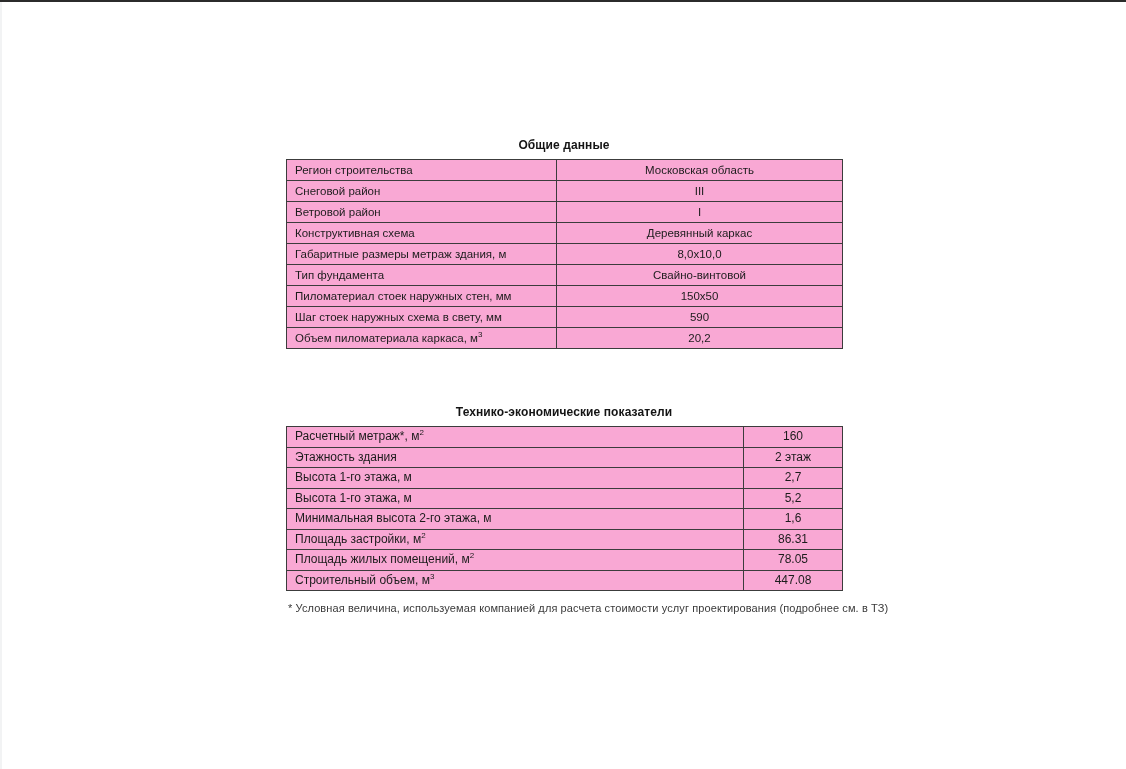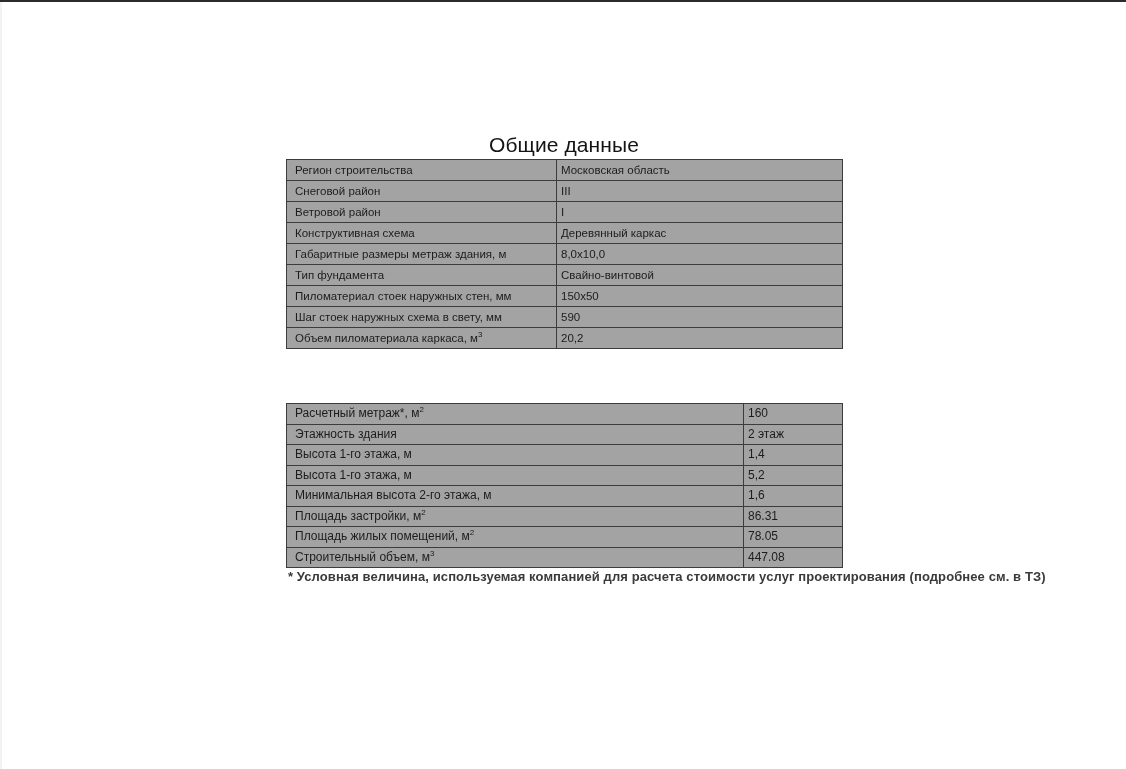--- a/index.html
+++ b/index.html
@@ -44,53 +44,54 @@
   
   .section {
     position: absolute;
     width: 556px;
     left: 286px;
   }
   #section-general { top: 136px; }
   #section-tep     { top: 403px; }
 
   .section-title {
-    font-size: 21px;
-    font-weight: normal;
+    font-size: 12px;
+    font-weight: bold;
     text-align: center;
     color: #141414;
     letter-spacing: 0.1px;
     line-height: 18px;
     margin: 0 0 5px 0;
     white-space: nowrap;
   }
 
   
   table.data-table {
     width: 556px;
     border-collapse: collapse;
     table-layout: fixed;
-    background: #a3a3a3;
+    background: #f9a8d4;
   }
   table.data-table td {
     border: 1px solid #3c3c3c;
     font-size: 11.5px;
     line-height: 13px;
     color: #1c1c1c;
     padding: 0;
     height: 20px;
     vertical-align: middle;
     white-space: nowrap;
     overflow: hidden;
   }
   table.data-table td.label {
     text-align: left;
     padding-left: 8px;
   }
   table.data-table td.value {
+    text-align: center;
     padding: 0 4px;
     margin-left: 41px;
   }
 
   
   #table-general col.c-label { width: 270px; }
   #table-general col.c-value { width: 286px; }
 
   
   #table-tep col.c-label { width: 457px; }
@@ -101,28 +102,27 @@
     font-size: 12px;
   }
 
   sup {
     font-size: 8px;
     line-height: 0;
     vertical-align: super;
   }
 
   .footnote {
-    margin-top: 4px;
-    font-size: 13px;
+    margin-top: 12px;
+    font-size: 11px;
     line-height: 10px;
     color: #3a3a3a;
     letter-spacing: 0.1px;
     padding-left: 2px;
     white-space: nowrap;
-    font-weight: bold;
   }
 </style>
 </head>
 <body>
 
 <div class="page-top-edge"></div>
 <div class="page-left-edge"></div>
 
 <div class="sheet">
 
@@ -169,38 +169,39 @@
           </tr>
           <tr>
             <td class="label">Объем пиломатериала каркаса, м<sup>3</sup></td>
             <td class="value">20,2</td>
           </tr>
         </tbody>
     </table>
   </div>
 
   <div class="section" id="section-tep">
+    <div class="section-title">Технико-экономические показатели</div>
 
     <table class="data-table" id="table-tep">
       <colgroup>
         <col class="c-label">
         <col class="c-value">
       </colgroup>
       <tbody>
           <tr>
             <td class="label">Расчетный метраж*, м<sup>2</sup></td>
             <td class="value">160</td>
           </tr>
           <tr>
             <td class="label">Этажность здания</td>
             <td class="value">2 этаж</td>
           </tr>
           <tr>
             <td class="label">Высота 1-го этажа, м</td>
-            <td class="value">1,4</td>
+            <td class="value">2,7</td>
           </tr>
           <tr>
             <td class="label">Высота 1-го этажа, м</td>
             <td class="value">5,2</td>
           </tr>
           <tr>
             <td class="label">Минимальная высота 2-го этажа, м</td>
             <td class="value">1,6</td>
           </tr>
           <tr>

